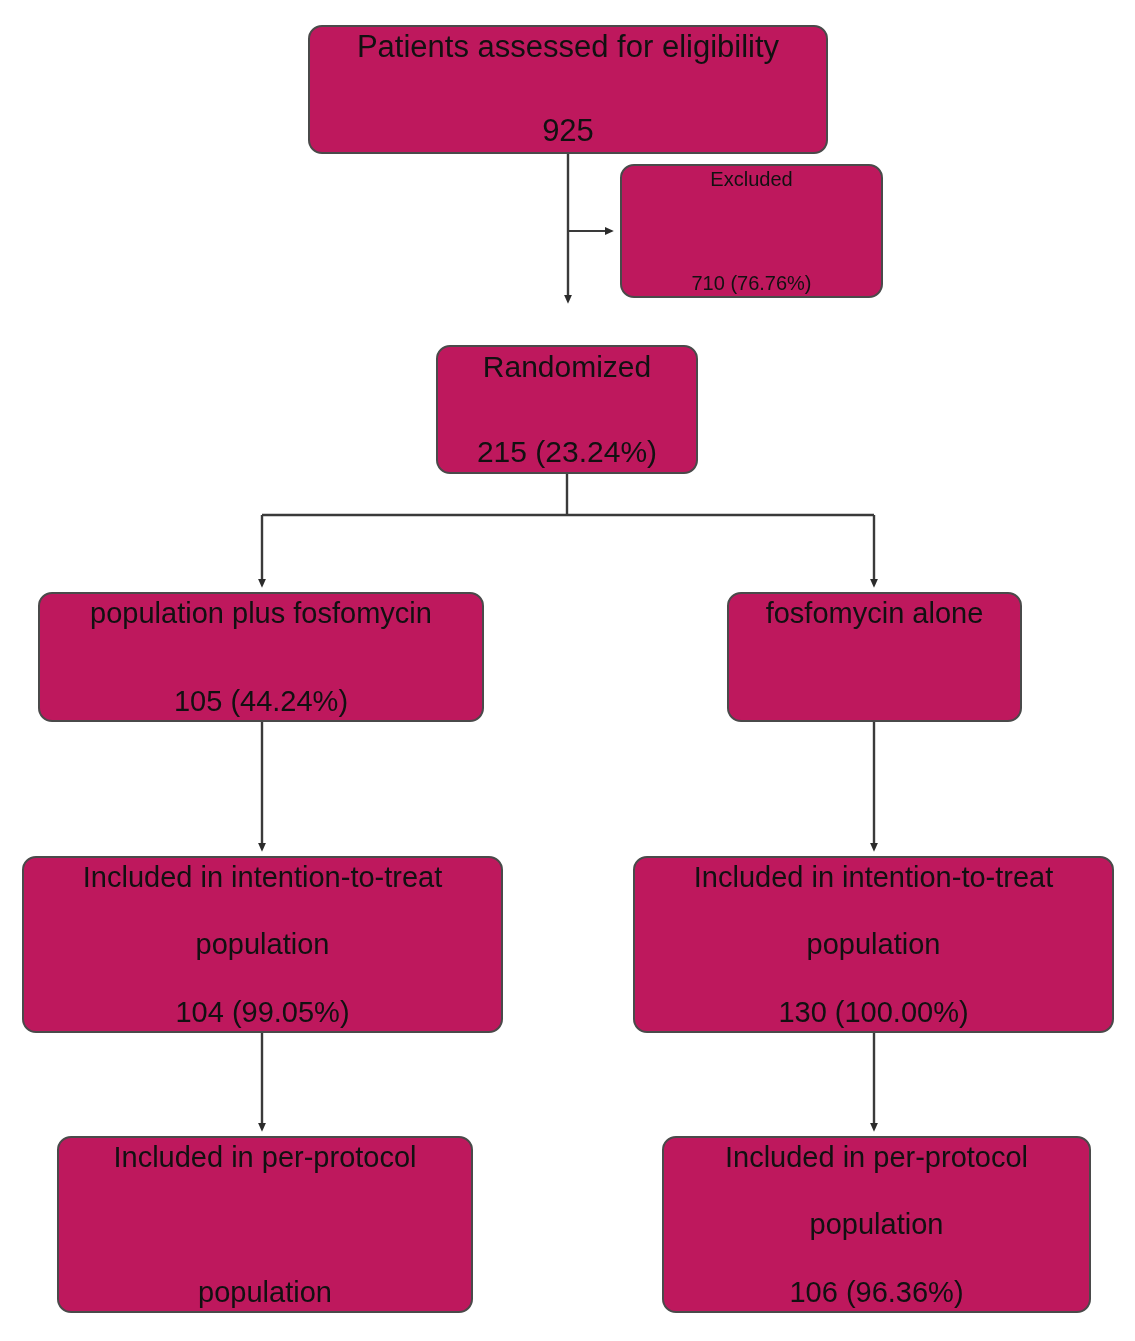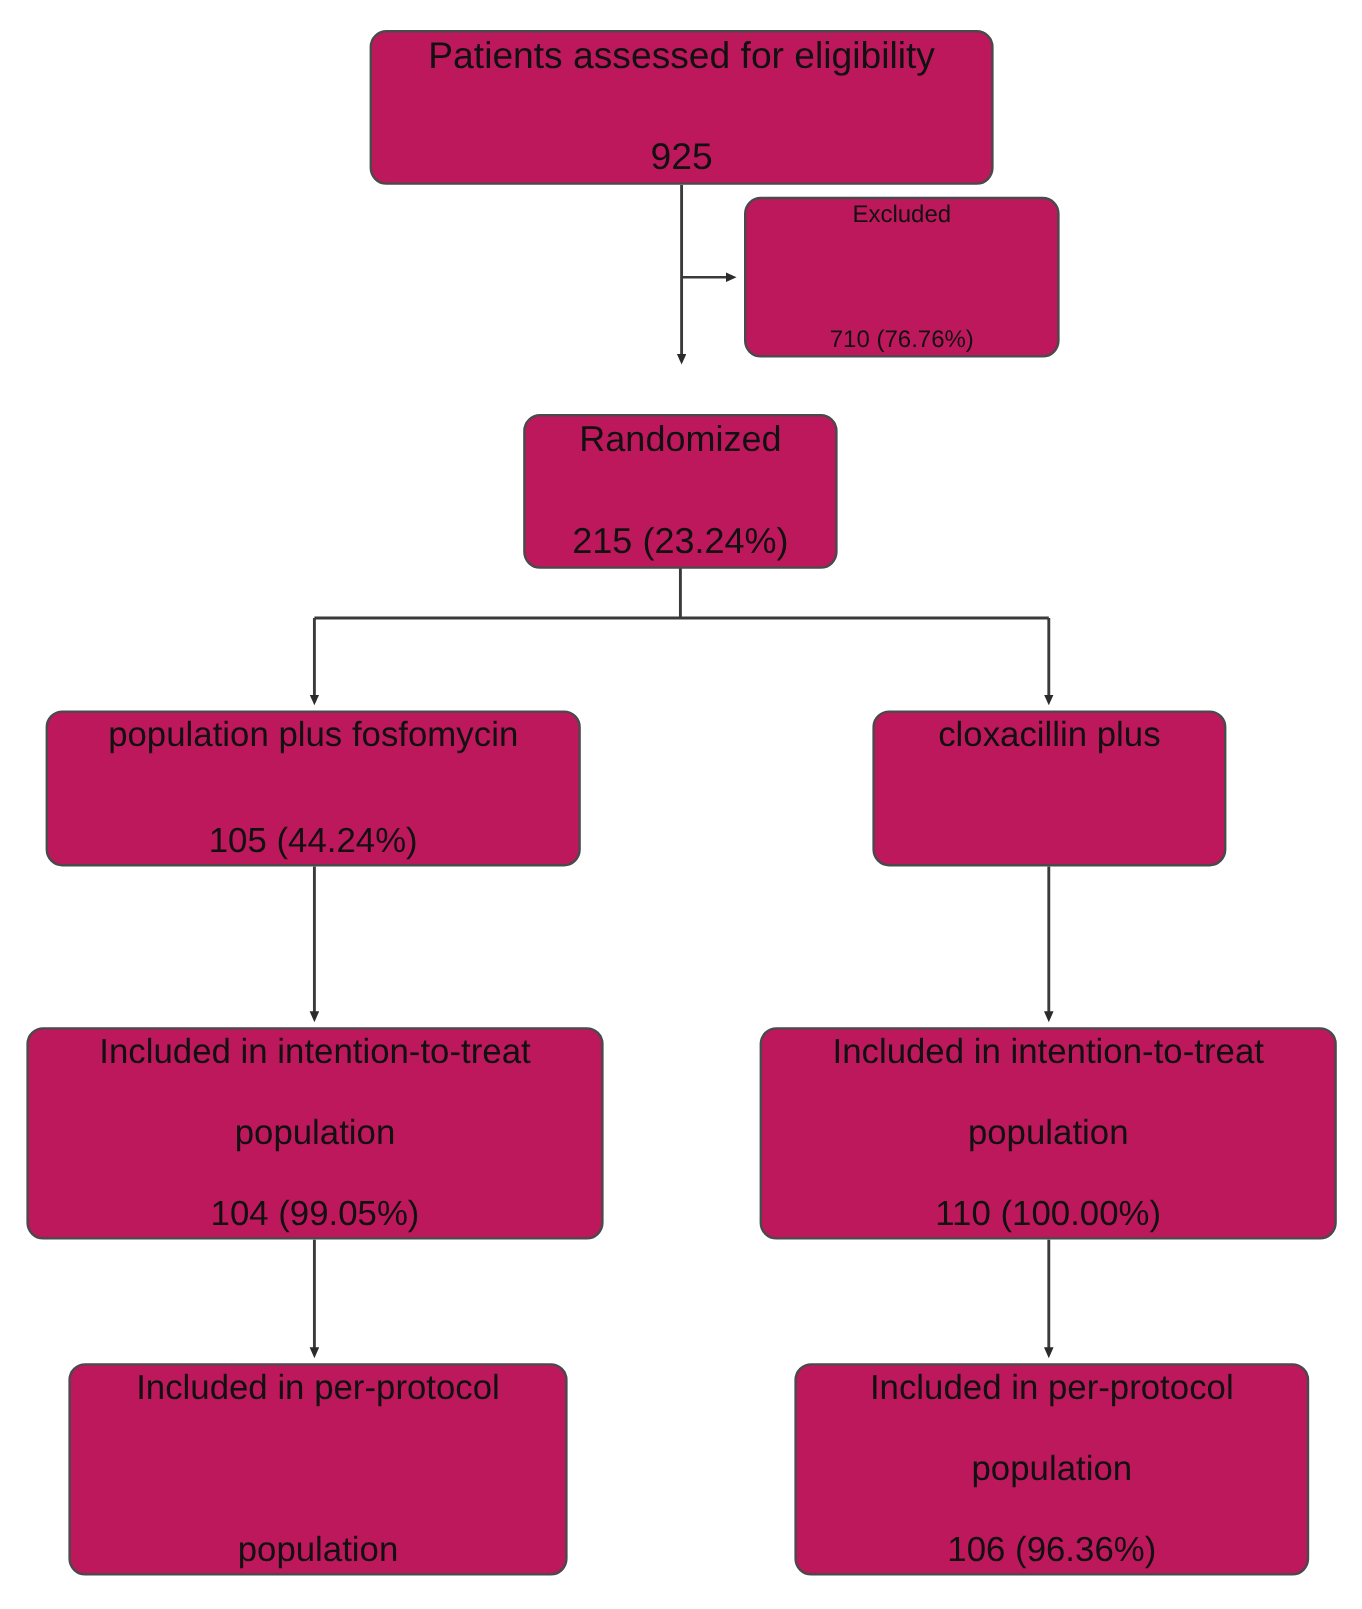--- a/index.html
+++ b/index.html
@@ -141,33 +141,33 @@
     <span class="line">Randomized</span>
     <span class="line">215 (23.24%)</span>
   </div>
 
   <div class="node" id="node-arm-left">
     <span class="line">population plus fosfomycin</span>
     <span class="line">105 (44.24%)</span>
   </div>
 
   <div class="node" id="node-arm-right">
-    <span class="line">cloxacillin plus</span>
+    <span class="line">fosfomycin alone</span>
   </div>
 
   <div class="node" id="node-itt-left">
     <span class="line">Included in intention-to-treat</span>
     <span class="line">population</span>
     <span class="line">104 (99.05%)</span>
   </div>
 
   <div class="node" id="node-itt-right">
     <span class="line">Included in intention-to-treat</span>
     <span class="line">population</span>
-    <span class="line">110 (100.00%)</span>
+    <span class="line">130 (100.00%)</span>
   </div>
 
   <div class="node" id="node-pp-left">
     <span class="line">Included in per-protocol</span>
     <span class="line">population</span>
   </div>
 
   <div class="node" id="node-pp-right">
     <span class="line">Included in per-protocol</span>
     <span class="line">population</span>

